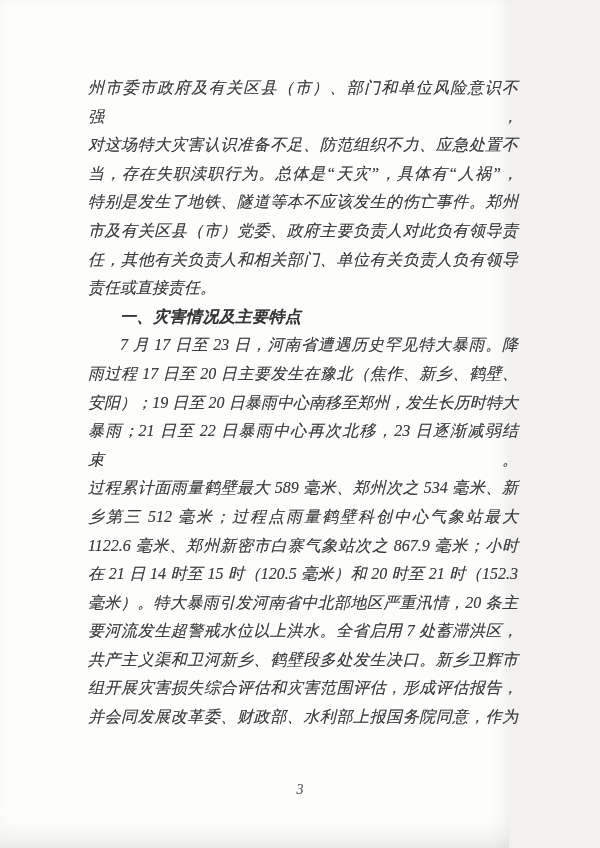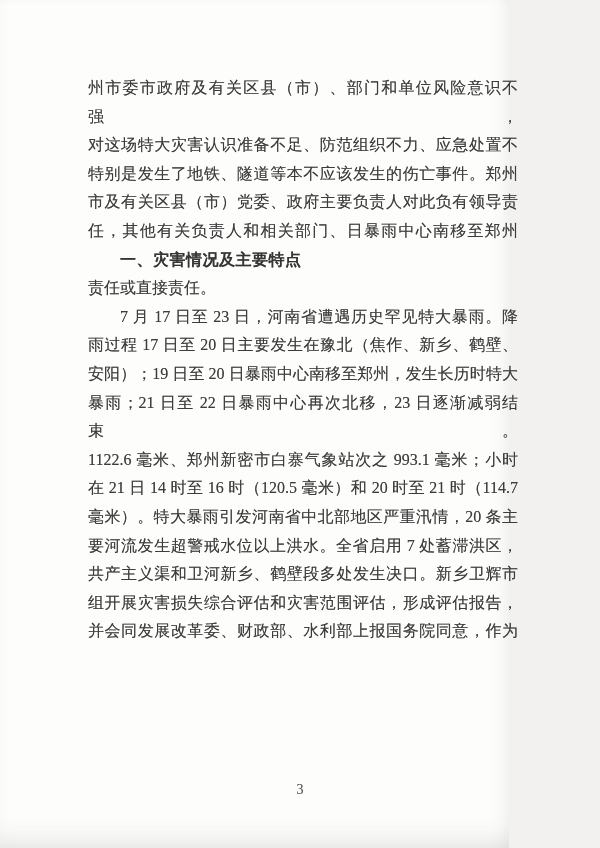--- a/index.html
+++ b/index.html
@@ -15,20 +15,21 @@
   }
   .page {
     position: relative;
     width: 509px;
     height: 848px;
     background: #fdfdfc;
     box-shadow:
       inset 0 -22px 28px -18px rgba(90, 88, 84, 0.18),
       inset -14px 0 20px -14px rgba(90, 88, 84, 0.10),
       inset 0 6px 10px -8px rgba(120, 118, 112, 0.06);
+    font-style: italic;
   }
   .text-block {
     position: absolute;
     top: 74px;
     left: 88px;
     width: 430px;
     color: #3c3c3c;
     font-size: 16px;
     line-height: 28.6px;
     text-shadow: 0 0 0.5px rgba(70, 70, 70, 0.55);
@@ -63,31 +64,34 @@
     text-shadow: 0 0 0.5px rgba(90, 90, 90, 0.5);
   }
 </style>
 </head>
 <body>
 
 <div class="page">
   <div class="text-block">
       <div class="line justify">州市委市政府及有关区县（市）、部门和单位风险意识不强，</div>
       <div class="line justify">对这场特大灾害认识准备不足、防范组织不力、应急处置不</div>
+      <div class="line justify">当，存在失职渎职行为。总体是“天灾”，具体有“人祸”，</div>
       <div class="line justify">特别是发生了地铁、隧道等本不应该发生的伤亡事件。郑州</div>
       <div class="line justify">市及有关区县（市）党委、政府主要负责人对此负有领导责</div>
-      <div class="line justify">任，其他有关负责人和相关部门、日暴雨中心南移至郑州</div>
+      <div class="line justify">任，其他有关负责人和相关部门、单位有关负责人负有领导</div>
+      <div class="line">责任或直接责任。</div>
       <div class="line indent heading">一、灾害情况及主要特点</div>
-      <div class="line">责任或直接责任。</div>
       <div class="line justify indent">7 月 17 日至 23 日，河南省遭遇历史罕见特大暴雨。降</div>
       <div class="line justify">雨过程 17 日至 20 日主要发生在豫北（焦作、新乡、鹤壁、</div>
       <div class="line justify">安阳）；19 日至 20 日暴雨中心南移至郑州，发生长历时特大</div>
       <div class="line justify">暴雨；21 日至 22 日暴雨中心再次北移，23 日逐渐减弱结束。</div>
-      <div class="line justify">1122.6 毫米、郑州新密市白寨气象站次之 993.1 毫米；小时</div>
-      <div class="line justify">在 21 日 14 时至 16 时（120.5 毫米）和 20 时至 21 时（114.7</div>
+      <div class="line justify">过程累计面雨量鹤壁最大 589 毫米、郑州次之 534 毫米、新</div>
+      <div class="line justify">乡第三 512 毫米；过程点雨量鹤壁科创中心气象站最大</div>
+      <div class="line justify">1122.6 毫米、郑州新密市白寨气象站次之 867.9 毫米；小时</div>
+      <div class="line justify">在 21 日 14 时至 15 时（120.5 毫米）和 20 时至 21 时（152.3</div>
       <div class="line justify">毫米）。特大暴雨引发河南省中北部地区严重汛情，20 条主</div>
       <div class="line justify">要河流发生超警戒水位以上洪水。全省启用 7 处蓄滞洪区，</div>
       <div class="line justify">共产主义渠和卫河新乡、鹤壁段多处发生决口。新乡卫辉市</div>
       <div class="line justify">组开展灾害损失综合评估和灾害范围评估，形成评估报告，</div>
       <div class="line justify">并会同发展改革委、财政部、水利部上报国务院同意，作为</div>
     </div>
   <div class="page-number">3</div>
 </div>
 
 </body></html>

